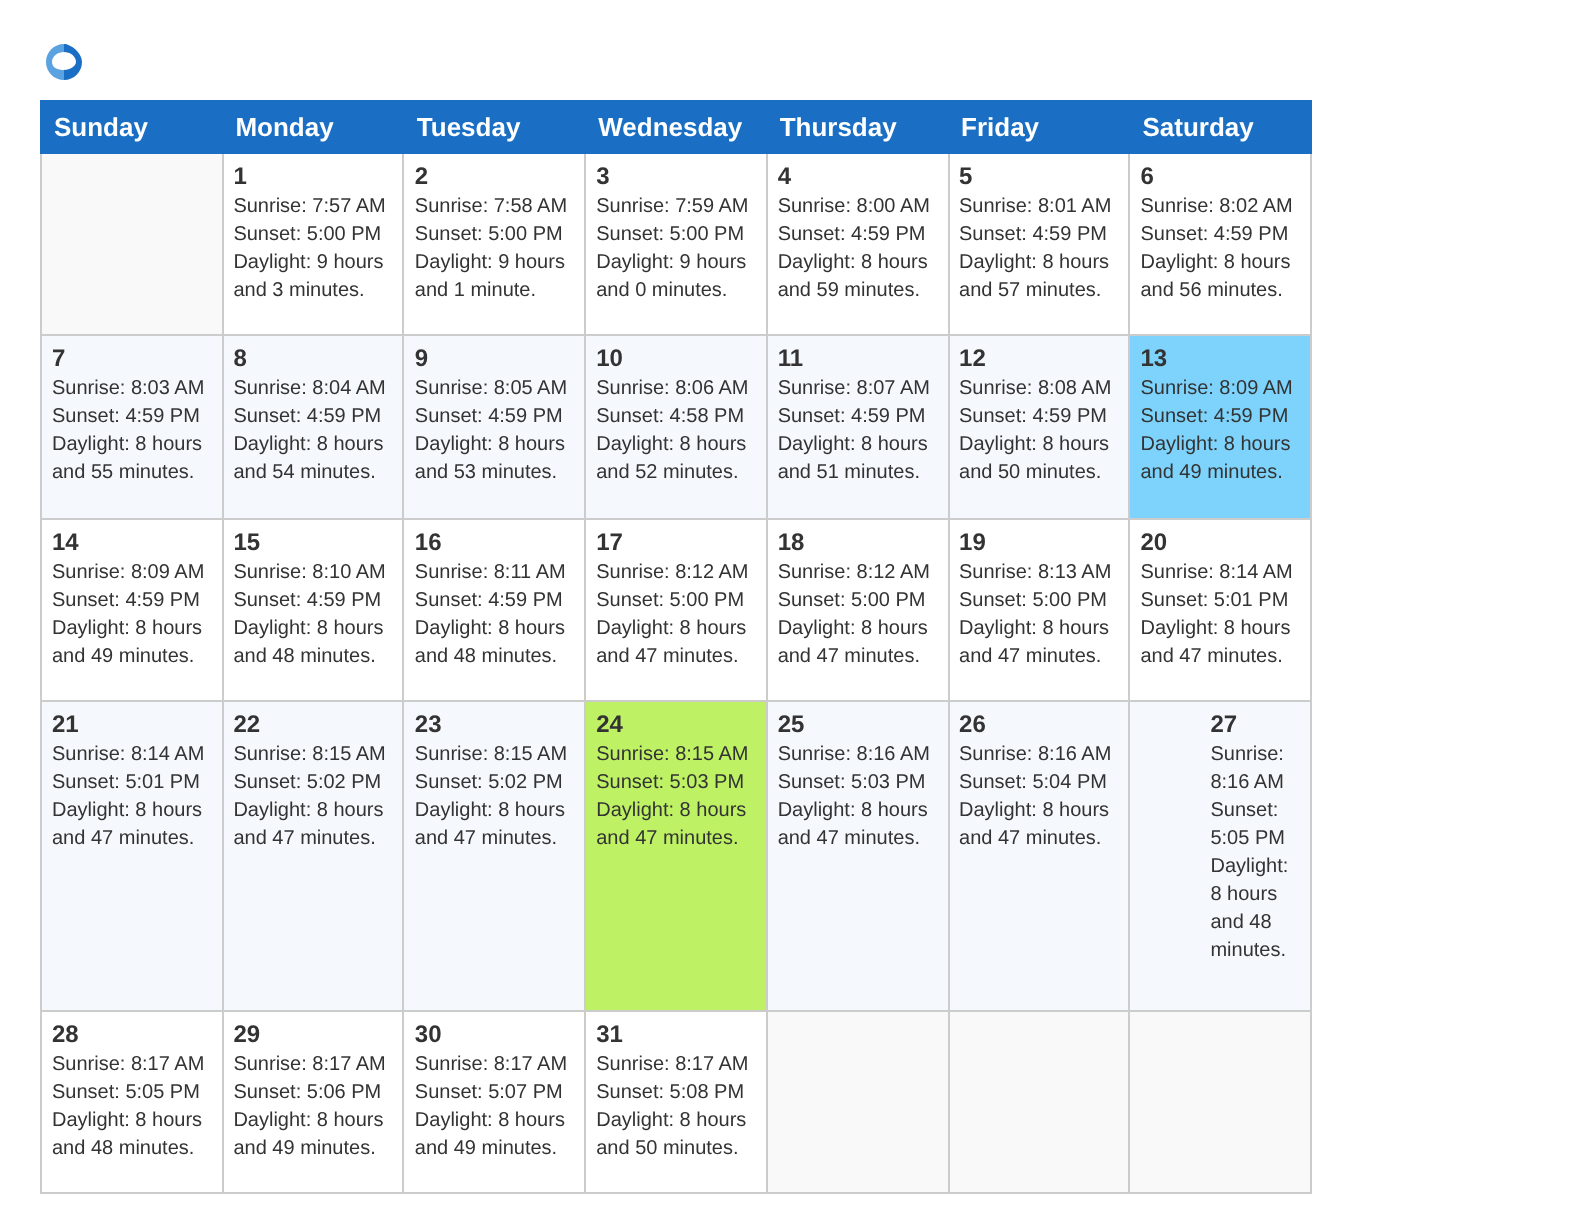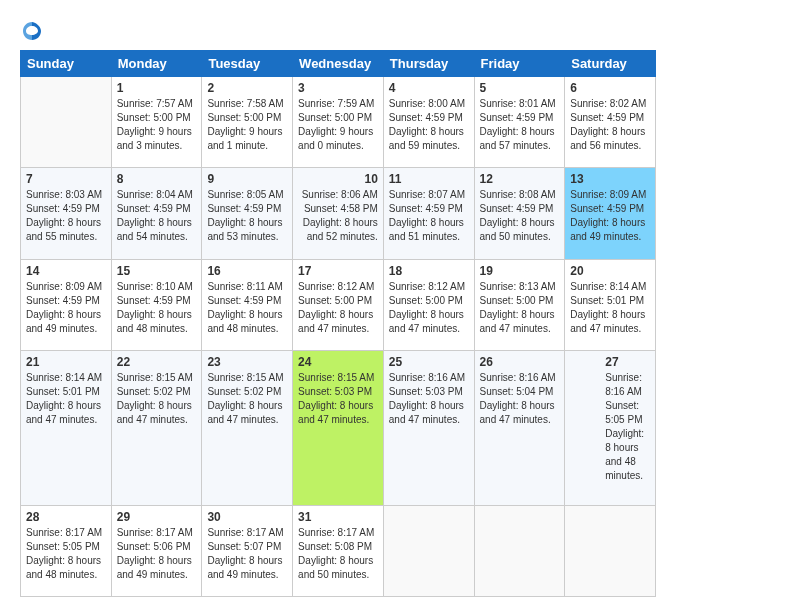--- a/index.html
+++ b/index.html
@@ -143,21 +143,21 @@
             <div class="day-info"><span>Sunrise: 8:03 AM</span><br><span>Sunset: 4:59 PM</span><br><span>Daylight: 8 hours and 55 minutes.</span></div>
           </td>
           <td style="background-color: rgb(245, 248, 252);">
             <span class="day-number">8</span>
             <div class="day-info"><span>Sunrise: 8:04 AM</span><br><span>Sunset: 4:59 PM</span><br><span>Daylight: 8 hours and 54 minutes.</span></div>
           </td>
           <td style="background-color: rgb(245, 248, 252);">
             <span class="day-number">9</span>
             <div class="day-info"><span>Sunrise: 8:05 AM</span><br><span>Sunset: 4:59 PM</span><br><span>Daylight: 8 hours and 53 minutes.</span></div>
           </td>
-          <td style="background-color: rgb(245, 248, 252); text-align: right;">
+          <td style="background-color: rgb(245, 248, 252);">
             <span class="day-number">10</span>
             <div class="day-info"><span>Sunrise: 8:06 AM</span><br><span>Sunset: 4:58 PM</span><br><span>Daylight: 8 hours and 52 minutes.</span></div>
           </td>
           <td style="background-color: rgb(245, 248, 252);">
             <span class="day-number">11</span>
             <div class="day-info"><span>Sunrise: 8:07 AM</span><br><span>Sunset: 4:59 PM</span><br><span>Daylight: 8 hours and 51 minutes.</span></div>
           </td>
           <td style="background-color: rgb(245, 248, 252);">
             <span class="day-number">12</span>
             <div class="day-info"><span>Sunrise: 8:08 AM</span><br><span>Sunset: 4:59 PM</span><br><span>Daylight: 8 hours and 50 minutes.</span></div>

